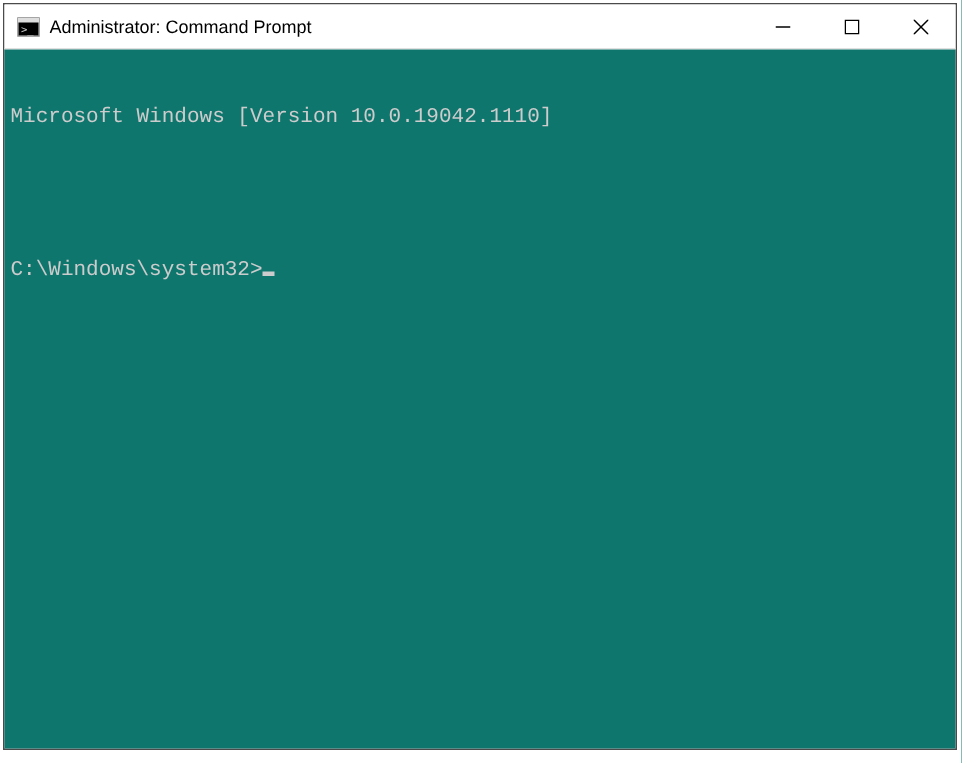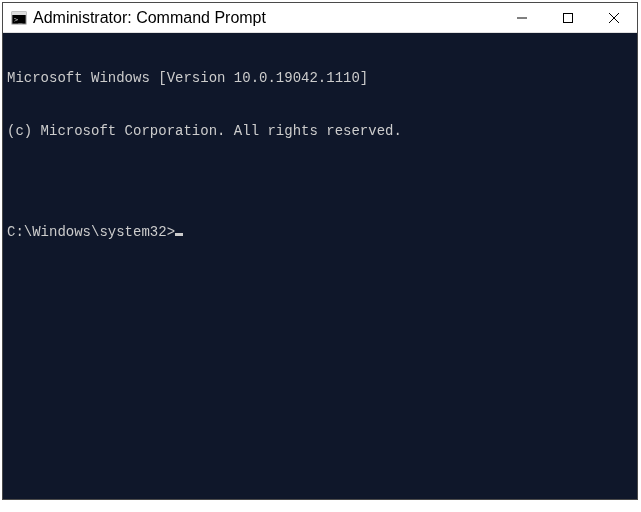--- a/index.html
+++ b/index.html
@@ -37,21 +37,21 @@
       margin-left: 8px;
       margin-right: 6px;
       display: flex;
       align-items: center;
       justify-content: center;
     }
     .titlebar-icon svg {
       display: block;
     }
     .titlebar-text {
-      font-size: 16px;
+      font-size: 12px;
       color: #000000;
       flex: 1;
       white-space: nowrap;
       overflow: hidden;
     }
     .titlebar-controls {
       display: flex;
       height: 100%;
     }
     .titlebar-btn {
@@ -62,21 +62,21 @@
       justify-content: center;
       background: transparent;
       border: none;
       font-family: "Segoe UI", sans-serif;
     }
     .titlebar-btn svg {
       display: block;
     }
     .terminal {
       flex: 1;
-      background: #0f172a;
+      background: #0f766e;
       color: #cccccc;
       font-family: Consolas, "Courier New", monospace;
       font-size: 14px;
       line-height: 1.25;
       padding: 2px 4px;
       white-space: pre;
       overflow: hidden;
       position: relative;
     }
     .terminal-line {
@@ -128,20 +128,19 @@
         <svg width="10" height="10" viewBox="0 0 10 10">
           <line x1="0" y1="0" x2="10" y2="10" stroke="#000" stroke-width="1"></line>
           <line x1="10" y1="0" x2="0" y2="10" stroke="#000" stroke-width="1"></line>
         </svg>
       </button>
     </div>
   </div>
 
   <div class="terminal">
     <div class="terminal-line">Microsoft Windows [Version 10.0.19042.1110]</div>
-    <div class="terminal-line">(c) Microsoft Corporation. All rights reserved.</div>
     <div class="spacer"></div>
     <div class="prompt-line">
       <span>C:\Windows\system32&gt;</span><span class="cursor"></span>
     </div>
   </div>
 
 </div>
 
 </body></html>

